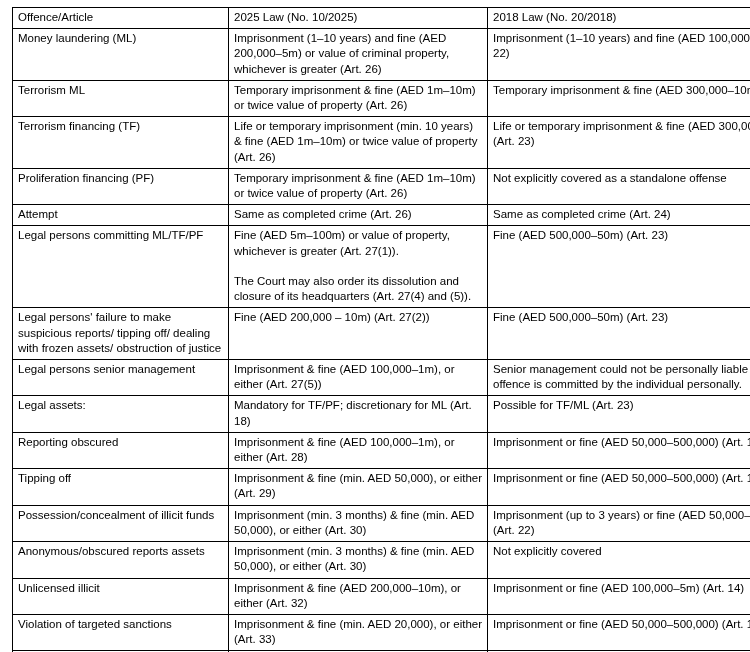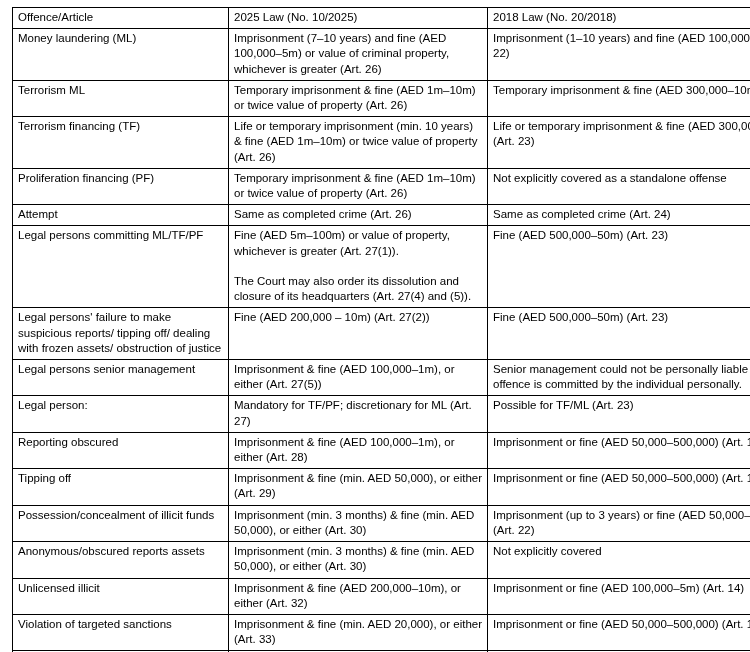--- a/index.html
+++ b/index.html
@@ -75,21 +75,21 @@
       <thead>
         <tr class="head-row">
           <th>Offence/Article</th>
           <th>2025 Law (No. 10/2025)</th>
           <th>2018 Law (No. 20/2018)</th>
         </tr>
       </thead>
       <tbody id="table-body">
           <tr>
             <td>Money laundering (ML)</td>
-            <td>Imprisonment (7–10 years) and fine (AED 100,000–5m) or value of criminal property, whichever is greater (Art. 26)</td>
+            <td>Imprisonment (1–10 years) and fine (AED 200,000–5m) or value of criminal property, whichever is greater (Art. 26)</td>
             <td>Imprisonment (1–10 years) and fine (AED 100,000–5m) (Art. 22)</td>
           </tr>
           <tr>
             <td>Terrorism ML</td>
             <td>Temporary imprisonment &amp; fine (AED 1m–10m) or twice value of property (Art. 26)</td>
             <td>Temporary imprisonment &amp; fine (AED 300,000–10m) (Art. 22)</td>
           </tr>
           <tr>
             <td>Terrorism financing (TF)</td>
             <td>Life or temporary imprisonment (min. 10 years) &amp; fine (AED 1m–10m) or twice value of property (Art. 26)</td>
@@ -116,22 +116,22 @@
             <td>Legal persons' failure to make suspicious reports/ tipping off/ dealing with frozen assets/ obstruction of justice</td>
             <td>Fine (AED 200,000 – 10m) (Art. 27(2))</td>
             <td>Fine (AED 500,000–50m) (Art. 23)</td>
           </tr>
           <tr>
             <td>Legal persons senior management</td>
             <td>Imprisonment &amp; fine (AED 100,000–1m), or either (Art. 27(5))</td>
             <td>Senior management could not be personally liable unless the offence is committed by the individual personally.</td>
           </tr>
           <tr>
-            <td>Legal person:</td>
-            <td>Mandatory for TF/PF; discretionary for ML (Art. 27)</td>
+            <td>Legal assets:</td>
+            <td>Mandatory for TF/PF; discretionary for ML (Art. 18)</td>
             <td>Possible for TF/ML (Art. 23)</td>
           </tr>
           <tr>
             <td>Reporting obscured</td>
             <td>Imprisonment &amp; fine (AED 100,000–1m), or either (Art. 28)</td>
             <td>Imprisonment or fine (AED 50,000–500,000) (Art. 15)</td>
           </tr>
           <tr>
             <td>Tipping off</td>
             <td>Imprisonment &amp; fine (min. AED 50,000), or either (Art. 29)</td>

